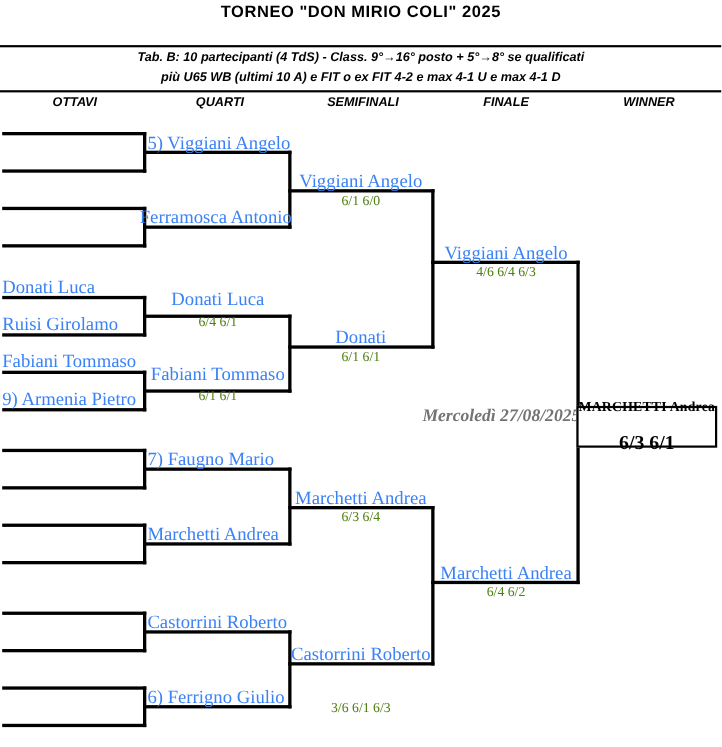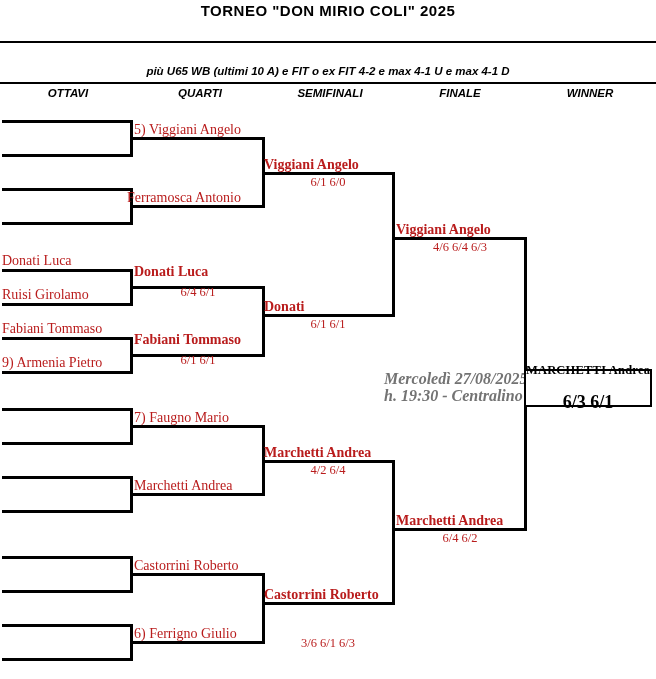--- a/index.html
+++ b/index.html
@@ -35,27 +35,27 @@
     font-weight:bold;font-style:italic;font-size:11.5px;
     text-align:center;white-space:nowrap;
   }
   
   .hline{position:absolute;height:3px;background:#000;}
   .vline{position:absolute;width:3px;background:#000;}
   
   .nm{
     position:absolute;white-space:nowrap;
     font-family:"Liberation Serif", serif;
-    font-size:14px;line-height:13px;color:#b91c1c;
-  }
-  .nm.ctr{font-weight:bold;}
+    font-size:17px;line-height:13px;color:#3b82f6;
+  }
+  .nm.ctr{text-align:center;}
   .sc{
     position:absolute;white-space:nowrap;
     font-family:"Liberation Serif", serif;
-    font-size:12.5px;line-height:13px;color:#b91c1c;text-align:center;
+    font-size:12.5px;line-height:13px;color:#4d7c0f;text-align:center;
   }
   .datebox{
     position:absolute;white-space:nowrap;text-align:left;
     font-family:"Liberation Serif", serif;
     font-weight:bold;font-style:italic;font-size:16px;line-height:17px;
     color:#737373;
   }
   #winner-box{
     position:absolute;left:524px;top:369px;width:128px;height:38px;
     border:2px solid #000;box-sizing:border-box;background:#fff;
@@ -72,20 +72,21 @@
 </style>
 </head>
 <body>
 
 <div id="root">
 
   <div class="title-line" id="title1">TORNEO "DON  MIRIO  COLI"  2025</div>
 
   <div class="hrule" id="rule1"></div>
 
+  <div class="sub-line" id="sub1">Tab. B: 10 partecipanti (4 TdS) - Class. 9°→16° posto + 5°→8° se qualificati</div>
   <div class="sub-line" id="sub2">più U65 WB (ultimi 10 A) e FIT o ex FIT 4-2 e max 4-1 U e max 4-1 D</div>
 
   <div class="hrule" id="rule2"></div>
 
   <div class="col-head" style="left:8px;width:120px;">OTTAVI</div>
   <div class="col-head" style="left:140px;width:120px;">QUARTI</div>
   <div class="col-head" style="left:270px;width:120px;">SEMIFINALI</div>
   <div class="col-head" style="left:400px;width:120px;">FINALE</div>
   <div class="col-head" style="left:530px;width:120px;">WINNER</div>
 
@@ -171,34 +172,33 @@
 
   <div class="hline" style="left:262px;top:460px;width:133px;"></div>
   <div class="hline" style="left:262px;top:602px;width:133px;"></div>
   <div class="vline" style="left:392px;top:460px;height:145px;"></div>
 
   <div class="nm ctr" style="left:264px;top:158px;width:128px;">Viggiani Angelo</div>
   <div class="sc" style="left:264px;top:176px;width:128px;">6/1  6/0</div>
   <div class="nm ctr" style="left:264px;top:300px;width:128px;">Donati</div>
   <div class="sc" style="left:264px;top:318px;width:128px;">6/1  6/1</div>
   <div class="nm ctr" style="left:264px;top:446px;width:128px;">Marchetti Andrea</div>
-  <div class="sc" style="left:264px;top:464px;width:128px;">4/2  6/4</div>
+  <div class="sc" style="left:264px;top:464px;width:128px;">6/3  6/4</div>
   <div class="nm ctr" style="left:264px;top:588px;width:128px;">Castorrini Roberto</div>
   <div class="sc" style="left:264px;top:637px;width:128px;">3/6  6/1  6/3</div>
 
   <div class="hline" style="left:392px;top:237px;width:135px;"></div>
   <div class="hline" style="left:392px;top:528px;width:135px;"></div>
   <div class="vline" style="left:524px;top:237px;height:294px;"></div>
 
   <div class="nm ctr" style="left:396px;top:223px;width:128px;">Viggiani Angelo</div>
   <div class="sc" style="left:396px;top:241px;width:128px;">4/6  6/4  6/3</div>
   <div class="nm ctr" style="left:396px;top:514px;width:128px;">Marchetti Andrea</div>
   <div class="sc" style="left:396px;top:532px;width:128px;">6/4  6/2</div>
 
   <div class="datebox" style="left:384px;top:370px;width:134px;">Mercoledì 27/08/2025</div>
-  <div class="datebox" style="left:384px;top:387px;width:134px;">h. 19:30 - Centralino</div>
 
   <div id="winner-box">
     <div id="winner-name">MARCHETTI  Andrea</div>
     <div id="winner-score">6/3  6/1</div>
   </div>
 
 </div>
 
 </body></html>

